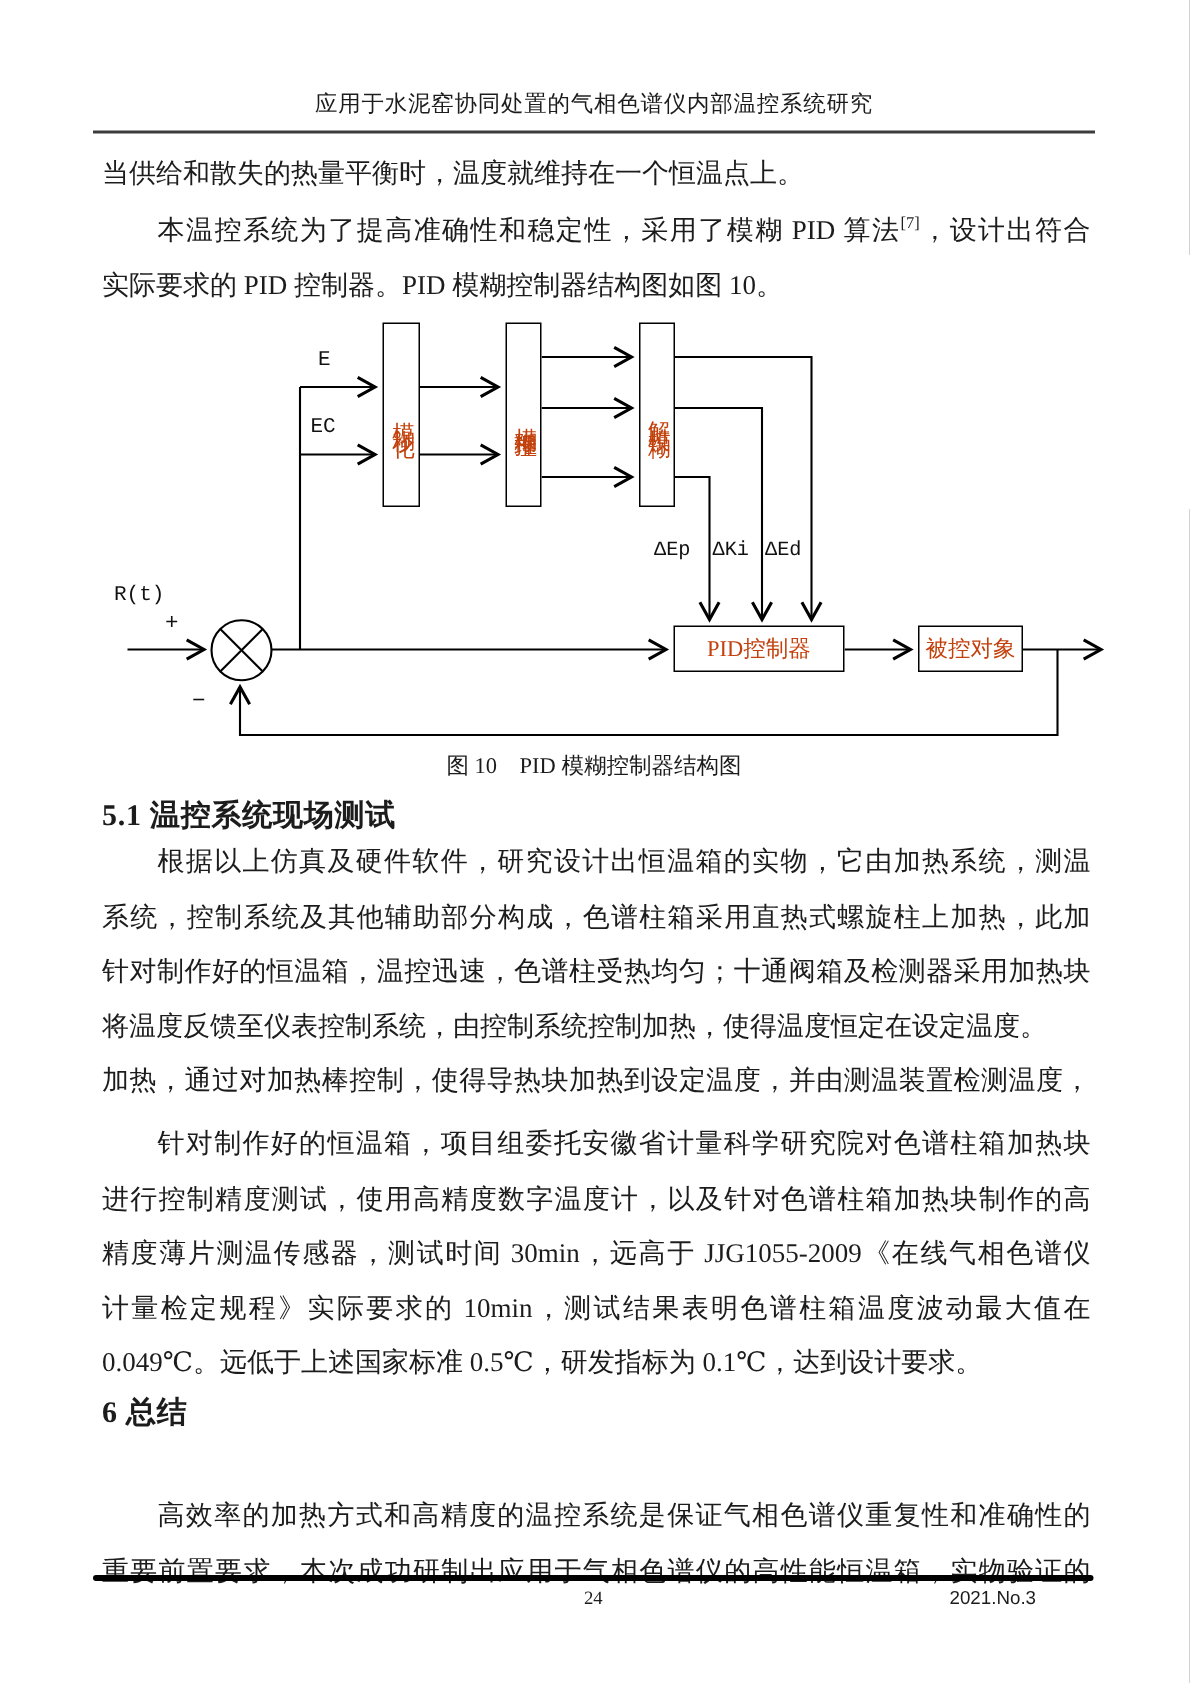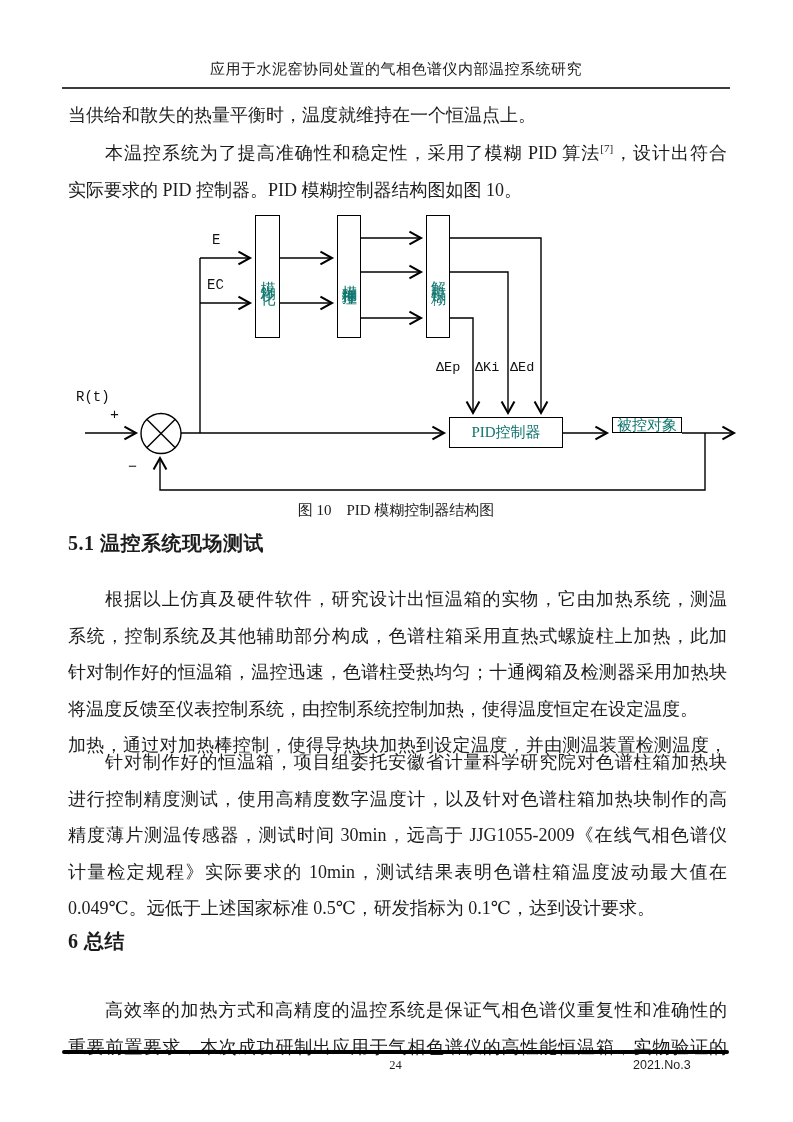--- a/index.html
+++ b/index.html
@@ -18,21 +18,21 @@
   .indent{padding-left:37px;}
   .indent.jline{text-indent:0;padding-left:37px;}
   sup.ref{font-size:11px;vertical-align:super;line-height:0;}
   
   .sec-head{left:68px;font-size:20px;font-weight:bold;letter-spacing:.5px;}
   
   .diagram{top:210px;left:0;width:793px;height:292px;}
   .diagram svg{position:absolute;top:0;left:0;}
   .dbox{
     position:absolute;border:1.5px solid #000;background:#fff;box-sizing:border-box;
-    display:flex;align-items:center;justify-content:center;font-size:15px;color:#0f766e;
+    display:flex;align-items:center;justify-content:center;font-size:15px;color:#c2410c;
   }
   .vtext{writing-mode:vertical-rl;text-orientation:upright;letter-spacing:5px;}
   .sig{position:absolute;font-family:"Liberation Mono","DejaVu Sans Mono",monospace;font-size:14px;color:#111;}
   .caption{top:501px;left:62px;width:668px;text-align:center;font-size:15px;}
   
   .foot-rule{top:1050px;left:62px;width:667px;height:3.5px;background:#000;border-radius:2px;}
   .foot-page{top:1058px;left:62px;width:667px;text-align:center;font-size:12.5px;font-family:Liberation Serif, serif;}
   .foot-issue{top:1058px;left:633px;font-size:12.5px;font-family:"Liberation Sans","DejaVu Sans",sans-serif;}
 </style>
 </head>
@@ -86,37 +86,37 @@
         <circle cx="161" cy="223.5" r="20" fill="#fff"></circle>
         <path d="M147,209.5 L175,237.5"></path>
         <path d="M175,209.5 L147,237.5"></path>
       </g>
     </svg>
 
     <div class="dbox vtext" style="left:255px;top:5px;width:25px;height:123px;">模糊化</div>
     <div class="dbox vtext" style="left:337px;top:5px;width:24px;height:123px;letter-spacing:2px;">模糊推理</div>
     <div class="dbox vtext" style="left:426px;top:5px;width:24px;height:123px;">解模糊</div>
     <div class="dbox" style="left:449px;top:207px;width:114px;height:31px;">PID控制器</div>
-    <div class="dbox" style="left:612px;top:207px;width:70px;height:16px;">被控对象</div>
+    <div class="dbox" style="left:612px;top:207px;width:70px;height:31px;">被控对象</div>
 
     <span class="sig" style="left:212px;top:22px;">E</span>
     <span class="sig" style="left:207px;top:67px;">EC</span>
     <span class="sig" style="left:76px;top:179px;">R(t)</span>
     <span class="sig" style="left:110px;top:197px;font-size:15px;">+</span>
     <span class="sig" style="left:128px;top:249px;font-size:15px;">−</span>
     <span class="sig" style="left:436px;top:150px;font-size:13.5px;">ΔEp</span>
     <span class="sig" style="left:475px;top:150px;font-size:13.5px;">ΔKi</span>
     <span class="sig" style="left:510px;top:150px;font-size:13.5px;">ΔEd</span>
   </div>
 
   <div class="abs caption">图 10　PID 模糊控制器结构图</div>
 
   <div class="abs sec-head" style="top:530px">5.1 温控系统现场测试</div>
 
-  <div class="abs para" style="top:581px">
+  <div class="abs para" style="top:556px">
     <div class="line jline indent">根据以上仿真及硬件软件，研究设计出恒温箱的实物，它由加热系统，测温</div>
     <div class="line jline">系统，控制系统及其他辅助部分构成，色谱柱箱采用直热式螺旋柱上加热，此加</div>
     <div class="line jline">针对制作好的恒温箱，温控迅速，色谱柱受热均匀；十通阀箱及检测器采用加热块</div>
     <div class="line">将温度反馈至仪表控制系统，由控制系统控制加热，使得温度恒定在设定温度。</div>
     <div class="line jline">加热，通过对加热棒控制，使得导热块加热到设定温度，并由测温装置检测温度，</div>
   </div>
 
   <div class="abs para" style="top:744px">
     <div class="line jline indent">针对制作好的恒温箱，项目组委托安徽省计量科学研究院对色谱柱箱加热块</div>
     <div class="line jline">进行控制精度测试，使用高精度数字温度计，以及针对色谱柱箱加热块制作的高</div>

